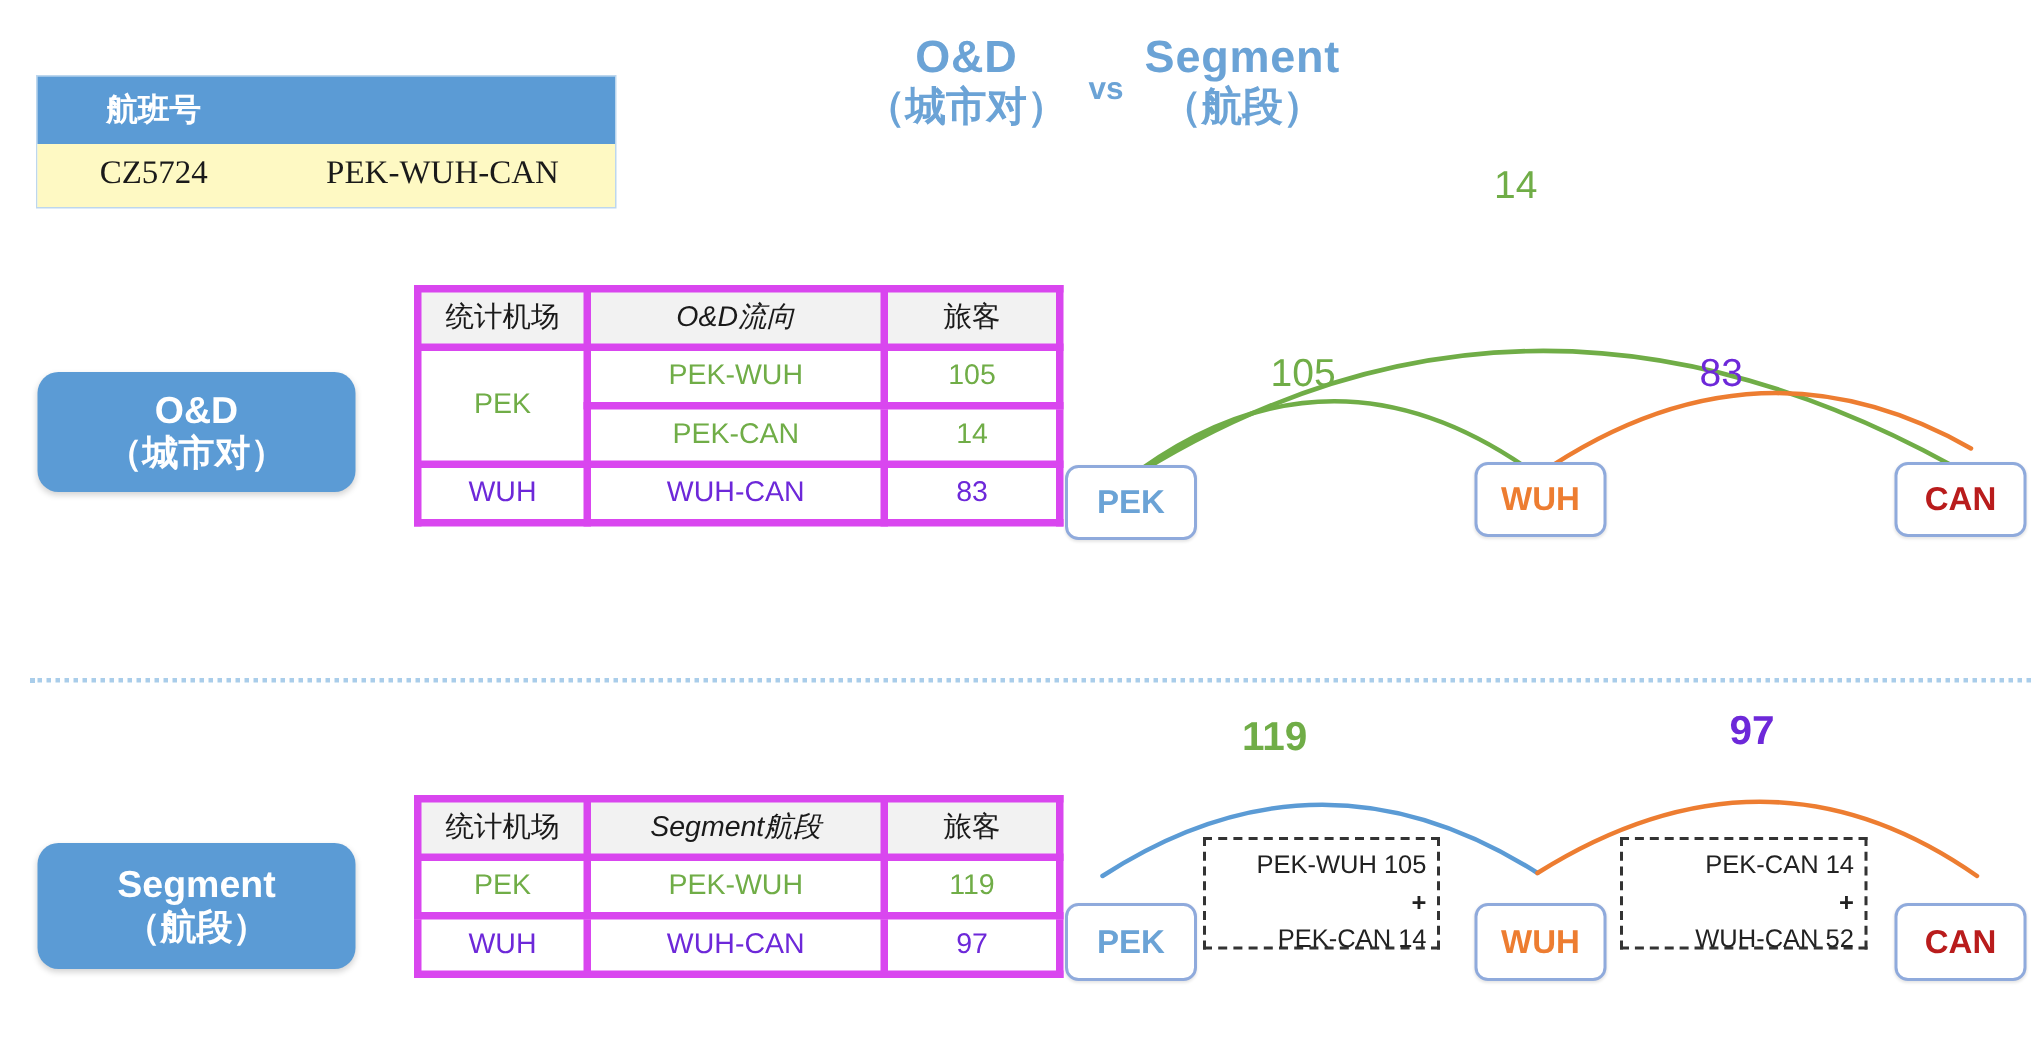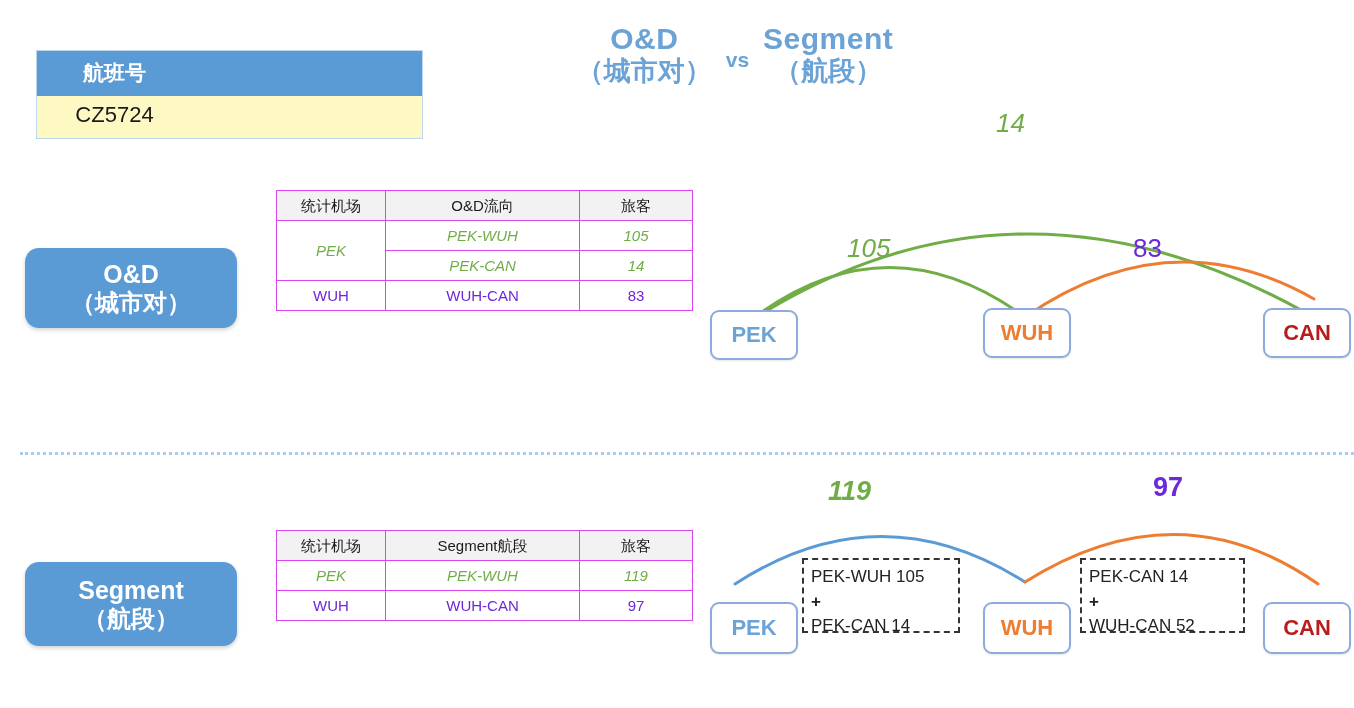--- a/index.html
+++ b/index.html
@@ -7,24 +7,25 @@
     width:1354px;height:708px;
     background:#ffffff;
     font-family:"Liberation Sans","DejaVu Sans",sans-serif;
     overflow:hidden;
     position:relative;
   }
   .abs{position:absolute;}
 
   
   #flight-table{
-    left:36px;top:50px;width:385px;
+    left:24px;top:50px;width:385px;
     border:1px solid #bdd7ee;
     border-collapse:collapse;
     background:#fff;
+    font-family:Liberation Serif, serif;
   }
   #flight-table .fhead{
     background:#5b9bd5;
     display:flex;
   }
   #flight-table .fhead div{
     color:#ffffff;font-weight:bold;font-size:21px;
     text-align:center;padding:8px 0 9px 0;
   }
   #flight-table .fbody{display:flex;background:#fef9c3;}
@@ -54,32 +55,32 @@
     line-height:1.2;
   }
   #badge-od{left:25px;top:248px;width:212px;height:80px;}
   #badge-seg{left:25px;top:562px;width:212px;height:84px;}
   .badge .b1{font-size:25px;}
   .badge .b2{font-size:24px;}
 
   
   .dtable{border-collapse:collapse;background:#fff;}
   .dtable td,.dtable th{
-    border:1px solid #d946ef;
+    border:5px solid #d946ef;
     text-align:center;
-    font-size:15px;
+    font-size:19px;
     padding:6px 4px;
     font-weight:normal;
   }
   .dtable th{background:#f2f2f2;color:#1a1a1a;line-height:1.15;}
-  .c-green{color:#70ad47;font-style:italic;}
+  .c-green{color:#70ad47;}
   .c-orange{color:#6d28d9;}
   .bold{font-weight:bold;}
   .w-air{width:100px;}
-  .w-flow{width:185px;}
+  .w-flow{width:185px;font-style:italic;}
   .w-pax{width:104px;}
   #od-table{left:276px;top:190px;}
   #seg-table{left:276px;top:530px;}
 
   
   #divider{
     left:20px;top:452px;width:1334px;height:0;
     border-top:3px dotted #a9cdea;
   }
 
@@ -103,36 +104,37 @@
   .node-can{color:#b91c1c;}
 
   .arclabel{position:absolute;font-size:26px;}
   .arclabel.big{font-size:27px;font-weight:bold;}
 
   .calcbox{
     position:absolute;
     border:2px dashed #333333;
     background:#ffffff;
     font-size:17px;color:#222222;
-    text-align:left;
+    text-align:right;
     line-height:1.45;
     padding:5px 7px;
     box-sizing:border-box;
   }
   .calcbox .plus{font-weight:bold;font-size:17px;}
 </style>
 </head>
 <body>
 
 <div class="abs" id="flight-table">
   <div class="fhead">
     <div class="col-a">航班号</div>
   </div>
   <div class="fbody">
     <div class="col-a">CZ5724</div>
+    <div class="col-b">PEK-WUH-CAN</div>
   </div>
 </div>
 
 <div class="abs" id="title-wrap">
   <div class="title-block">
     <div class="title-main">O&amp;D</div>
     <div class="title-sub">（城市对）</div>
   </div>
   <div id="title-vs">vs</div>
   <div class="title-block">

